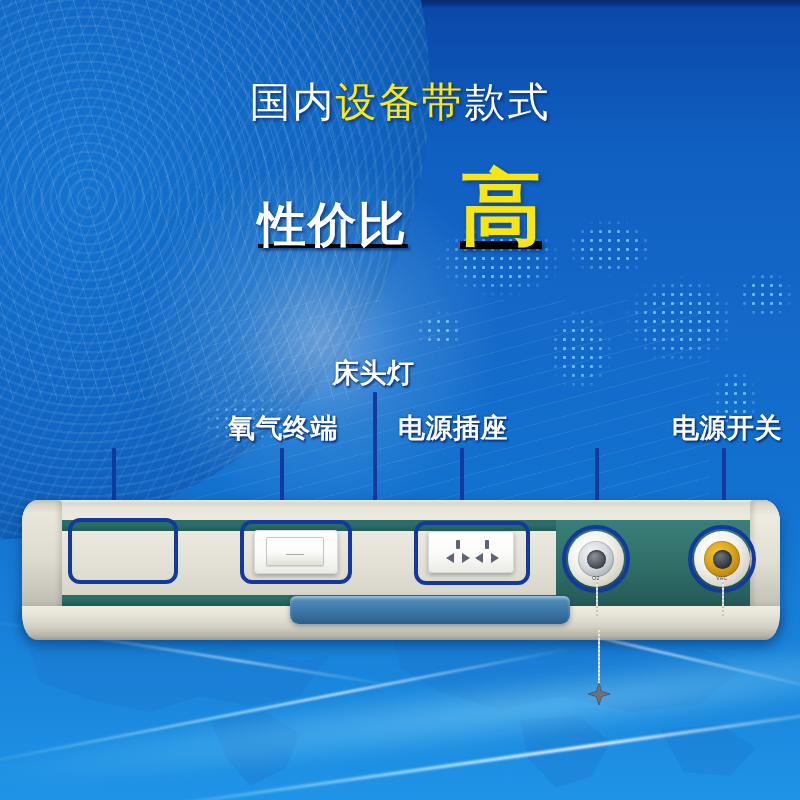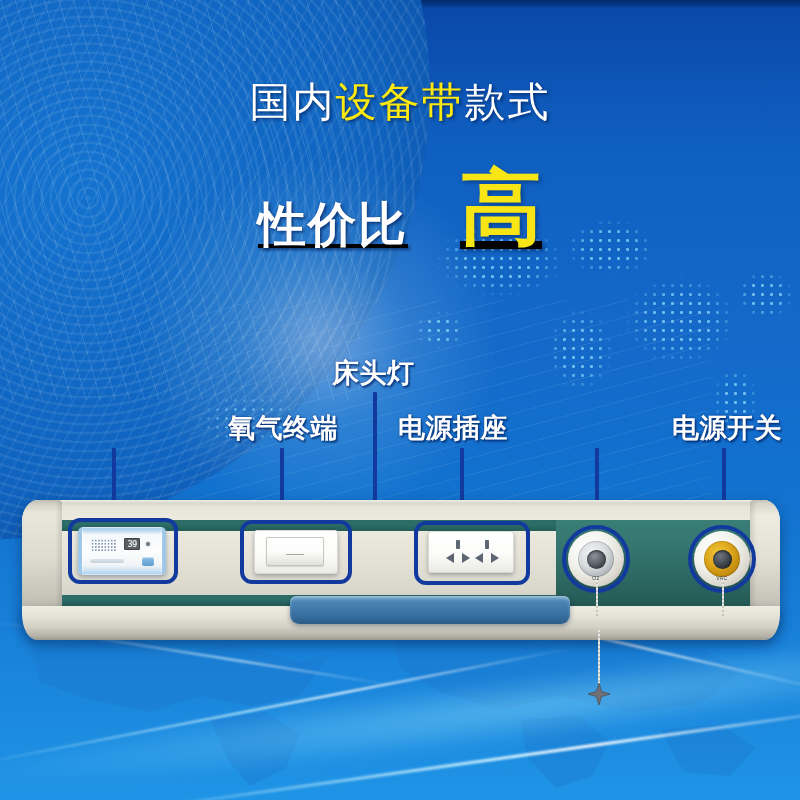--- a/index.html
+++ b/index.html
@@ -431,27 +431,20 @@
       <div class="panel-stripe bottom"></div>
       <div class="green-sect"></div>
     </div>
     <div class="panel-endcap-l"></div>
     <div class="panel-endcap-r"></div>
   </div>
 
   <div class="panel-lip"></div>
   <div class="lightstrip"></div>
 
-  <div class="intercom">
-    <div class="ic-grille"></div>
-    <div class="ic-display">39</div>
-    <div class="ic-led"></div>
-    <div class="ic-slot"></div>
-    <div class="ic-btn"></div>
-  </div>
   <div class="hl-box" style="left:68px; top:518px; width:110px; height:66px;"></div>
 
   <div class="switch">
     <div class="switch-rocker">
       <div class="switch-line"></div>
     </div>
   </div>
   <div class="hl-box" style="left:240px; top:520px; width:112px; height:64px;"></div>
 
   <div class="socket">

